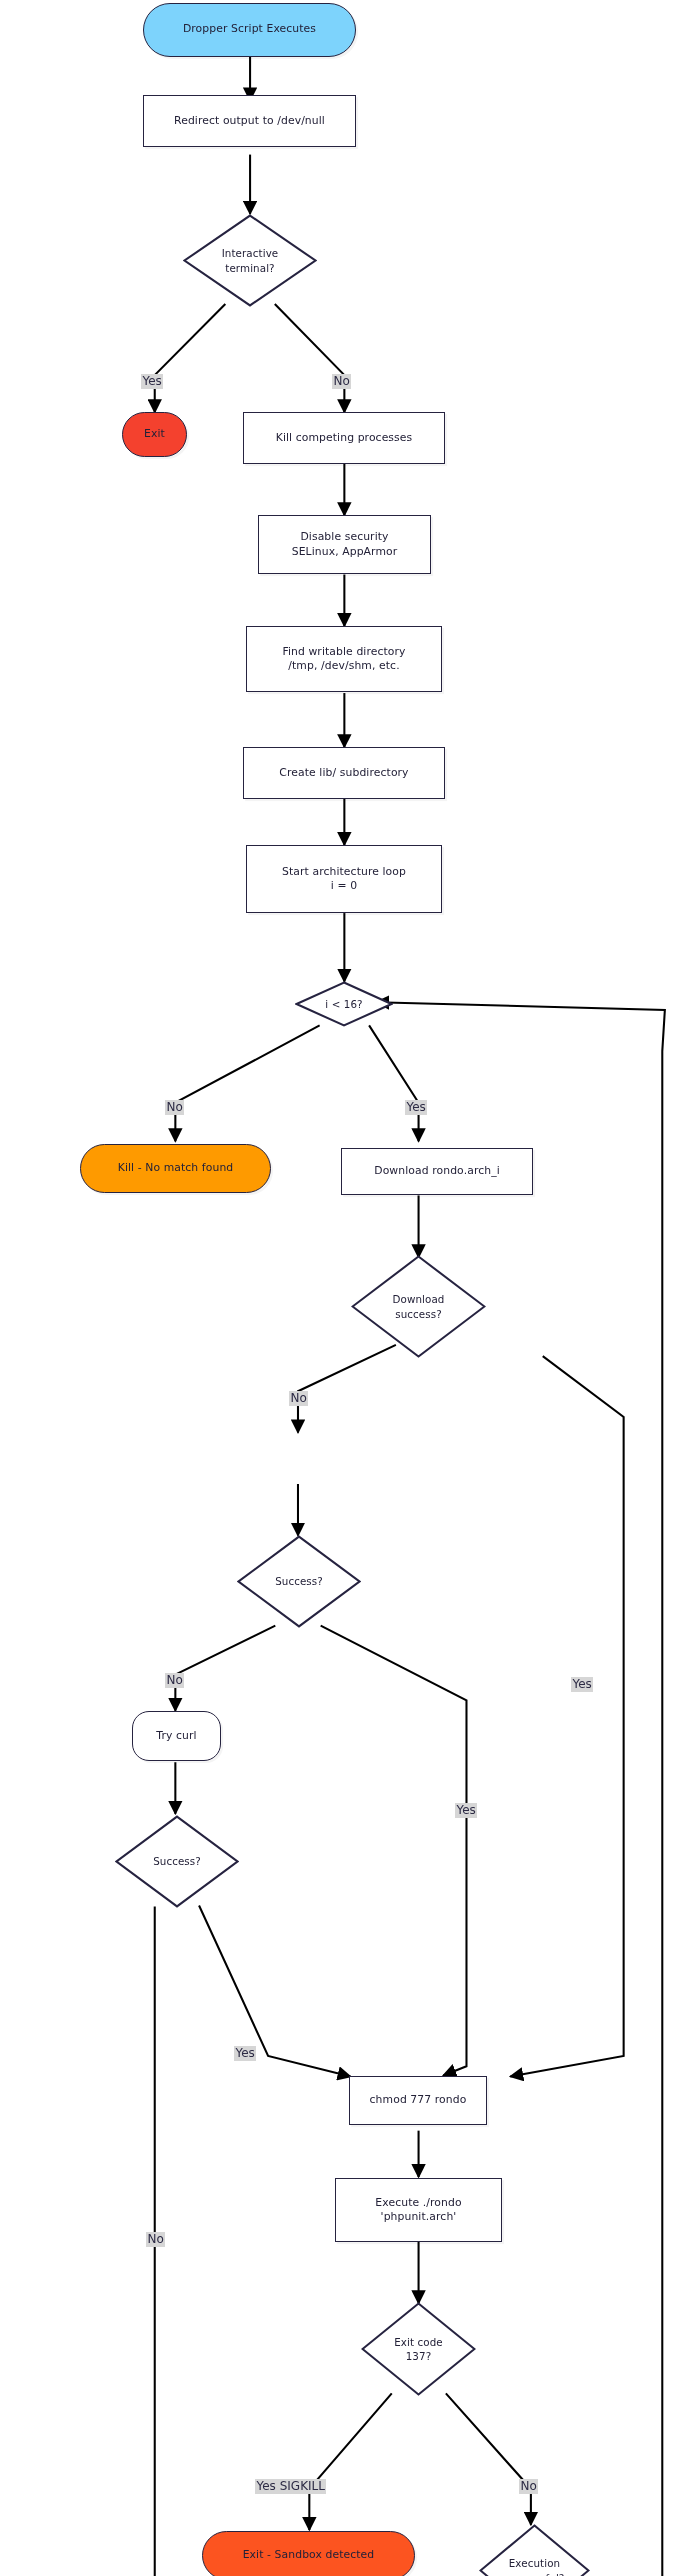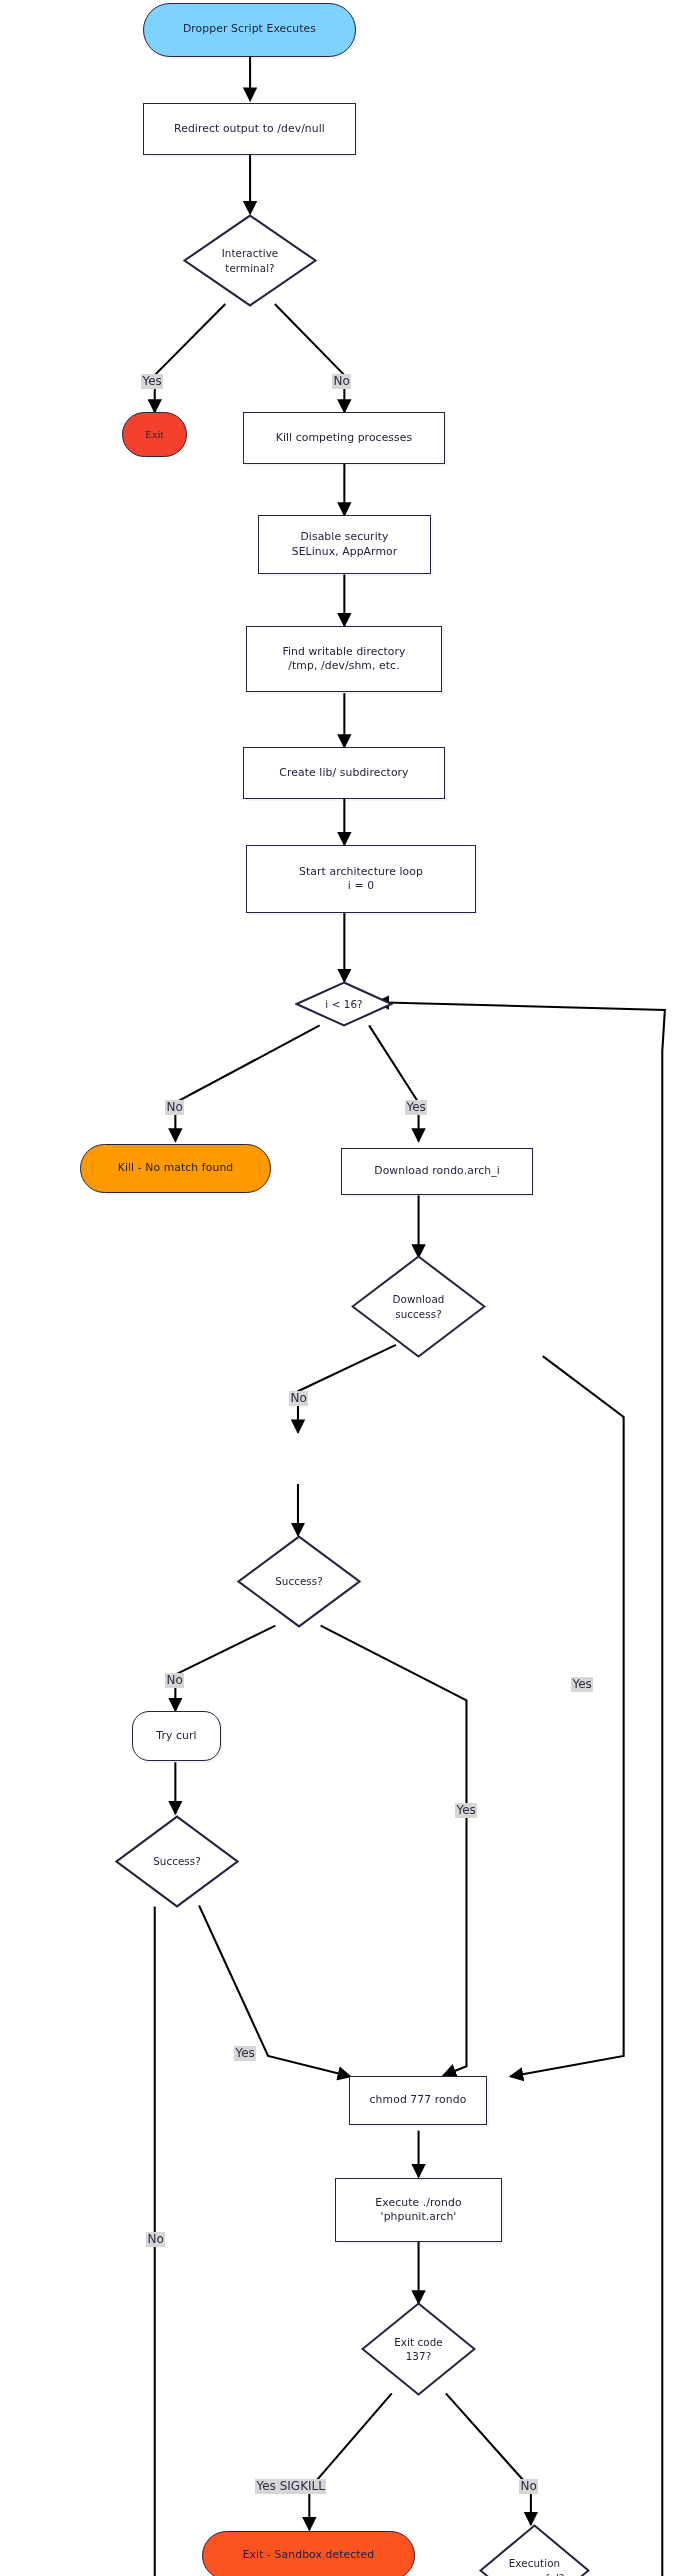--- a/index.html
+++ b/index.html
@@ -148,33 +148,33 @@
       <path d="M 97,5560 L 97,5655"></path>
 
       <path d="M 960,5290 L 1285,5210 L 1285,2040 L 1290,1960 L 730,1945"></path>
     </g>
   </svg>
 
   <div class="node stadium" style="left:143px; top:2.6px; width:213px; height:54px; background:#7dd3fc;">
     <span>Dropper Script Executes</span>
   </div>
 
-  <div class="node rect" style="left:143px; top:103px; width:213px; height:52px;text-align:right;">
+  <div class="node rect" style="left:143px; top:95px; width:213px; height:52px;text-align:right;">
     <span>Redirect output to /dev/null</span>
   </div>
 
   <div class="node diamond" style="left:183px; top:214px; width:134px; height:93px;">
     <svg class="diamond-shape" viewBox="0 0 260 180" preserveAspectRatio="none">
       <polygon points="130,3 257,90 130,177 3,90" fill="#ffffff" stroke="#262340" stroke-width="4"></polygon>
     </svg>
     <span class="diamond-label">Interactive
 terminal?</span>
   </div>
 
-  <div class="node stadium" style="left:122px; top:412px; width:65px; height:45px; background:#f4412e;font-family:Liberation Serif, serif;">
+  <div class="node stadium" style="left:122px; top:412px; width:65px; height:45px; background:#f4412e;">
     <span>Exit</span>
   </div>
 
   <div class="node rect" style="left:243px; top:412px; width:202px; height:52px;">
     <span>Kill competing processes</span>
   </div>
 
   <div class="node rect" style="left:258px; top:515px; width:173px; height:59px;">
     <span>Disable security
 SELinux, AppArmor</span>
@@ -182,21 +182,21 @@
 
   <div class="node rect" style="left:246px; top:626px; width:196px; height:66px;">
     <span>Find writable directory
 /tmp, /dev/shm, etc.</span>
   </div>
 
   <div class="node rect" style="left:243px; top:747px; width:202px; height:52px;">
     <span>Create lib/ subdirectory</span>
   </div>
 
-  <div class="node rect" style="left:246px; top:845px; width:230px; height:68px;">
+  <div class="node rect" style="left:246px; top:845px; width:196px; height:68px;">
     <span>Start architecture loop
 i = 0</span>
   </div>
 
   <div class="node diamond" style="left:295px; top:981px; width:98px; height:46px;">
     <svg class="diamond-shape" viewBox="0 0 190 90" preserveAspectRatio="none">
       <polygon points="95,3 187,45 95,87 3,45" fill="#ffffff" stroke="#262340" stroke-width="4"></polygon>
     </svg>
     <span class="diamond-label">i &lt; 16?</span>
   </div>

